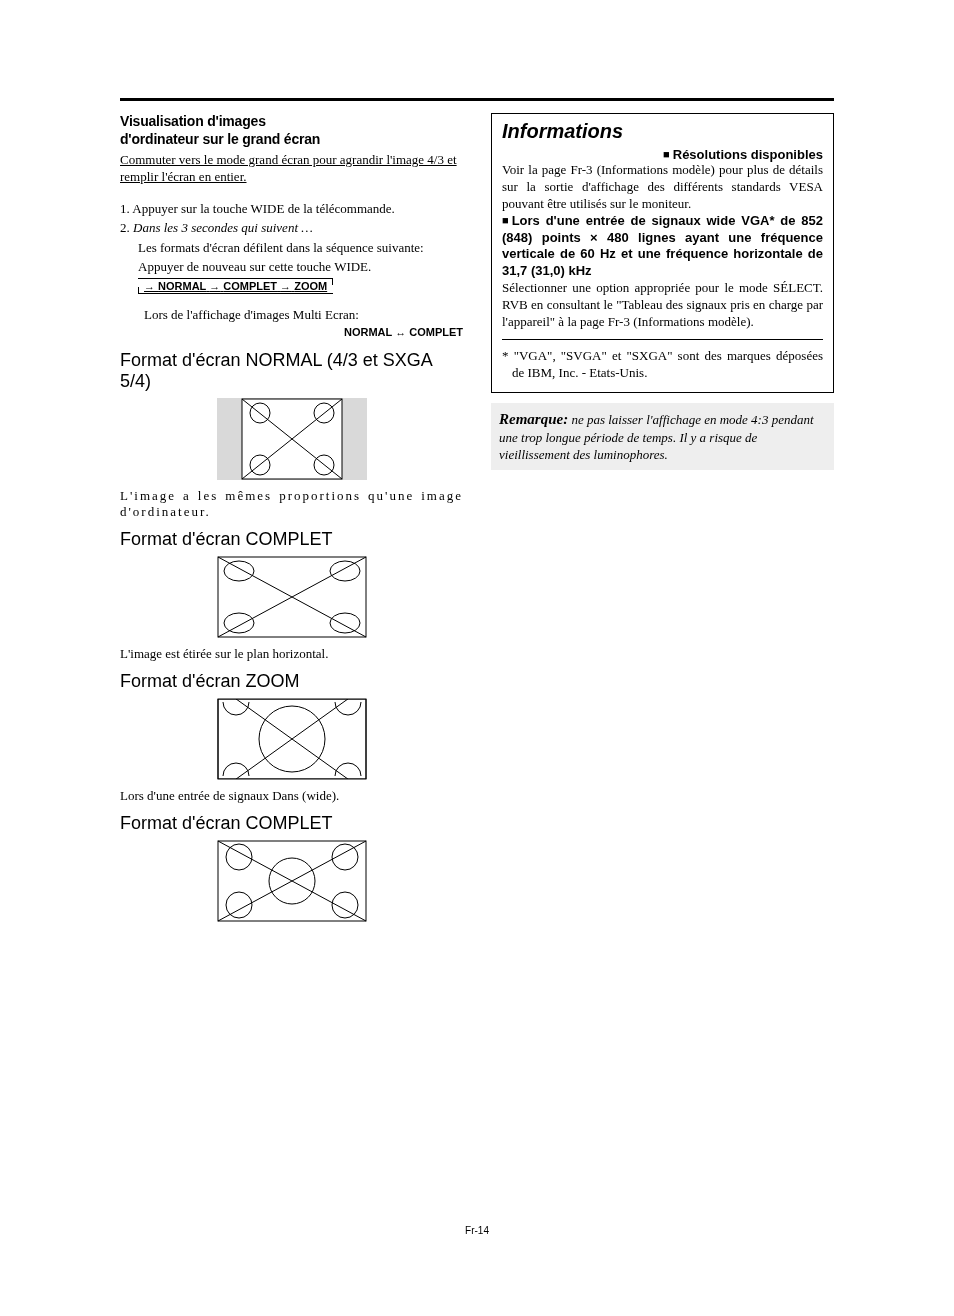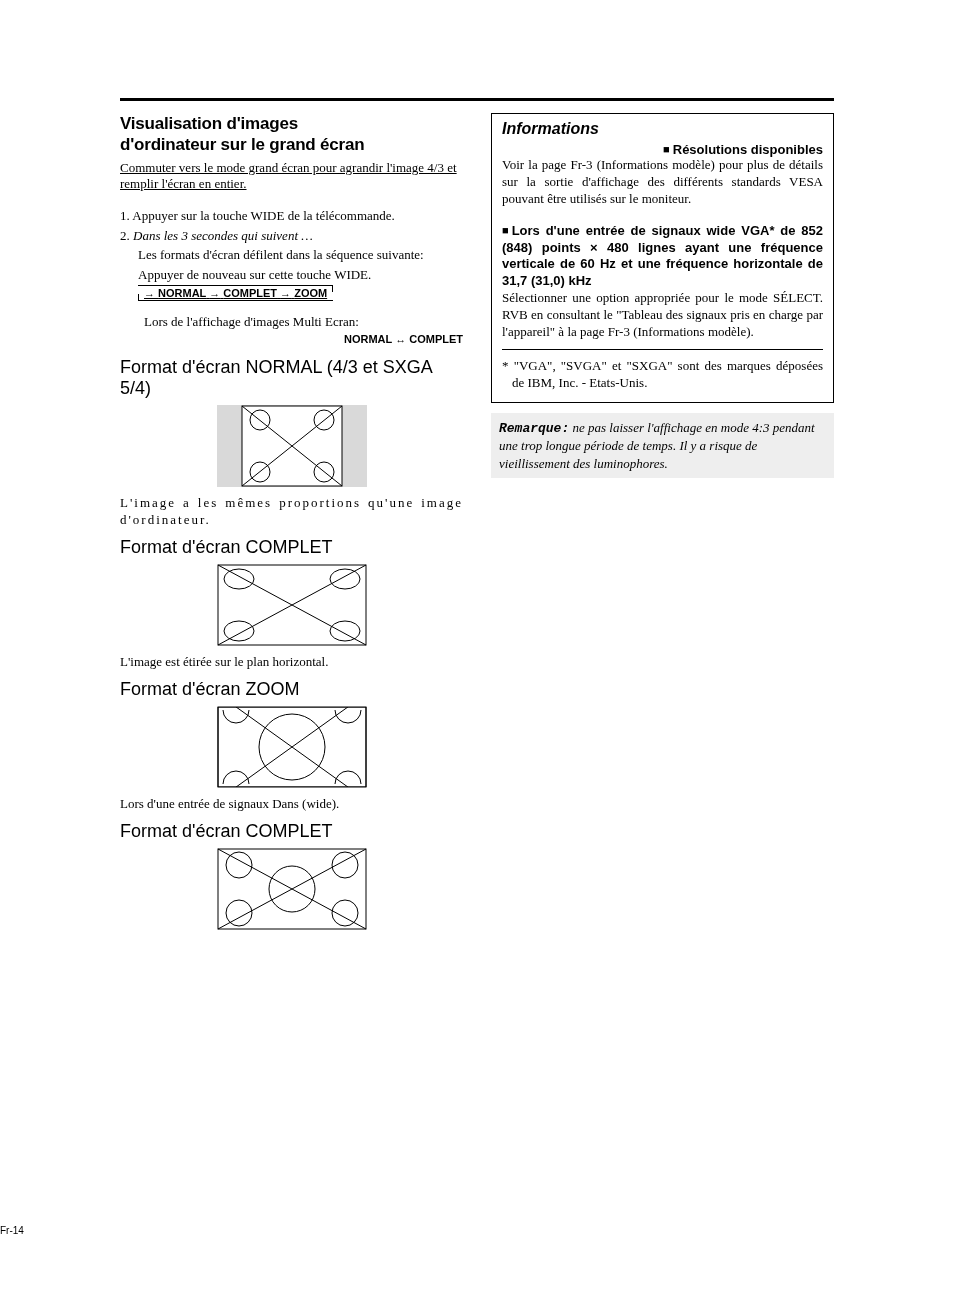--- a/index.html
+++ b/index.html
@@ -18,21 +18,21 @@
     margin-bottom: 12px;
   }
   .cols {
     display: flex;
     gap: 28px;
   }
   .col { width: 50%; }
   .h-main {
     font-family: Arial, Helvetica, sans-serif;
     font-weight: 900;
-    font-size: 17px;
+    font-size: 14px;
     line-height: 1.25;
     letter-spacing: -0.2px;
     margin-bottom: 4px;
   }
   .intro { line-height: 1.3; margin-bottom: 14px; text-decoration: underline; }
   .step-line { line-height: 1.35; margin-bottom: 2px; }
   .it { font-style: italic; }
   .indent { padding-left: 18px; }
   .seq {
     font-family: Arial, Helvetica, sans-serif;
@@ -82,50 +82,51 @@
 
   .info-box {
     border: 1px solid #000;
     padding: 6px 10px 10px 10px;
     margin-bottom: 10px;
   }
   .info-title {
     font-family: Arial, Helvetica, sans-serif;
     font-weight: 900;
     font-style: italic;
-    font-size: 16px;
+    font-size: 20px;
     margin-bottom: 4px;
   }
   .bullet-h {
     font-family: Arial, Helvetica, sans-serif;
     font-weight: bold;
     font-size: 13px;
     margin-top: 2px;
     text-align: right;
   }
   .sq { font-family: Arial, sans-serif; font-size: 11px; display: inline-block; vertical-align: 1px; margin-right: 3px; }
   .just { text-align: justify; line-height: 1.3; }
   .divider { border: none; border-top: 1px solid #000; margin: 8px 0; }
   .note-box {
     background: #eee;
     padding: 6px 8px;
     font-size: 13px;
     line-height: 1.35;
   }
   .note-lead {
-    font-family: Liberation Mono, monospace;
+    font-family: Liberation Serif, serif;
     font-weight: 900;
     font-style: italic;
-    font-size: 13px;
+    font-size: 15px;
   }
   .note-body { font-style: italic; }
   .footer {
     position: absolute;
     bottom: 80px;
     left: 0; right: 0;
+    text-align: center;
     font-family: Arial, Helvetica, sans-serif;
     font-size: 10px;
   }
 </style>
 </head>
 <body>
 
 <div class="rule"></div>
 
 <div class="cols">
@@ -218,21 +219,21 @@
     </svg>
   </div>
 
   <div class="col">
     <div class="info-box">
       <div class="info-title">Informations</div>
       <div class="bullet-h">
         <span class="sq">■</span><span>Résolutions disponibles</span>
       </div>
       <p class="just">Voir la page Fr-3 (Informations modèle) pour plus de détails sur la sortie d'affichage des différents standards VESA pouvant être utilisés sur le moniteur.</p>
-      <div class="bullet-h just" style="margin-top:15px;">
+      <div class="bullet-h just" style="margin-top:0;">
         <span class="sq">■</span><span>Lors d'une entrée de signaux wide VGA* de 852 (848) points × 480 lignes ayant une fréquence verticale de 60 Hz et une fréquence horizontale de 31,7 (31,0) kHz</span>
       </div>
       <p class="just">Sélectionner une option appropriée pour le mode SÉLECT. RVB en consultant le "Tableau des signaux pris en charge par l'appareil" à la page Fr-3 (Informations modèle).</p>
       <hr class="divider">
       <p class="just" style="padding-left:10px; text-indent:-10px;">* "VGA", "SVGA" et "SXGA" sont des marques déposées de IBM, Inc. - Etats-Unis.</p>
     </div>
 
     <div class="note-box">
       <span class="note-lead">Remarque:</span>
       <span class="note-body">ne pas laisser l'affichage en mode 4:3 pendant une trop longue période de temps. Il y a risque de vieillissement des luminophores.</span>

